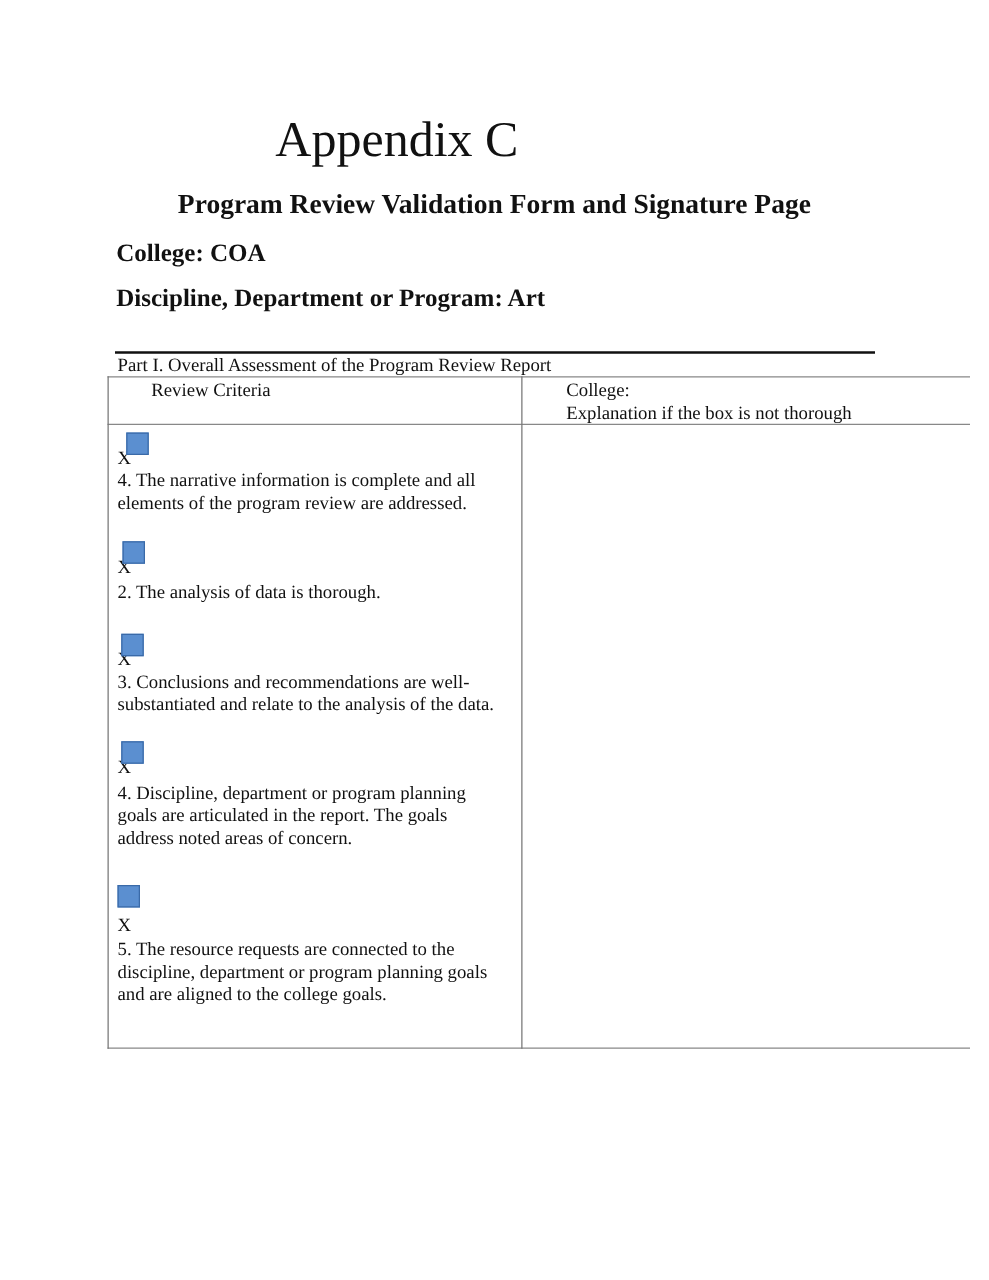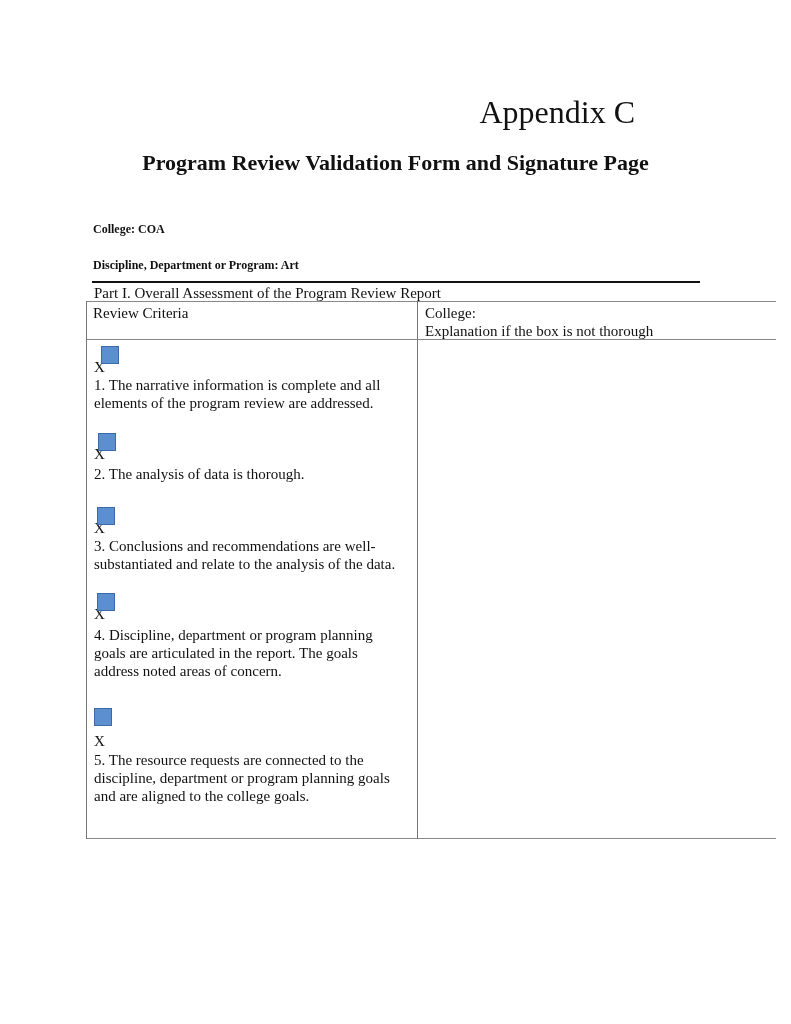--- a/index.html
+++ b/index.html
@@ -1,29 +1,29 @@
 <!DOCTYPE html>
 <html><head>
   <meta charset="utf-8">
   <style>
     html, body { margin: 0; padding: 0; background: #ffffff; }
     body { width: 791px; height: 1024px; position: relative; overflow: hidden;
       font-family: "Liberation Serif", "DejaVu Serif", serif; color: #111; }
-    .title { position: absolute; left: 0; width: 635px; top: 93px; text-align: right;
-      font-size: 32px; line-height: 38px; }
+    .title { position: absolute; left: 0; width: 635px; top: 93px; text-align: center;
+      font-size: 40px; line-height: 38px; }
     .subtitle { position: absolute; left: 0; width: 791px; top: 150px; text-align: center;
       font-size: 22px; font-weight: bold; }
-    .field { position: absolute; left: 93px; font-size: 12px; font-weight: bold; margin-top: 30px; }
+    .field { position: absolute; left: 93px; font-size: 20px; font-weight: bold; }
     .field-college { top: 192px; }
     .field-discipline { top: 228px; }
     .rule { position: absolute; left: 92px; top: 281px; width: 608px; height: 2px; background: #111; }
     .part-title { position: absolute; left: 94px; top: 285px; font-size: 15px; font-weight: normal; }
     .hline { position: absolute; height: 1px; background: #888; }
     .vline { position: absolute; width: 1px; background: #777; }
-    .hdr { position: absolute; font-size: 15px; line-height: 18px; }
+    .hdr { position: absolute; font-size: 15px; line-height: 18px; margin-left: 28px; }
     .item { position: absolute; left: 94px; width: 320px; font-size: 15px; line-height: 18px; }
     .cb { position: absolute; width: 18px; height: 18px; background: #5b8fd0;
       border: 1px solid #3a6aa8; box-sizing: border-box; }
     .xmark { position: absolute; font-size: 15px; line-height: 15px; }
   </style>
 </head>
 <body>
 
 <div class="title">Appendix C</div>
 <div class="subtitle">Program Review Validation Form and Signature Page</div>
@@ -40,21 +40,21 @@
   <div class="vline" style="left:86px; top:301px; height:538px;"></div>
   <div class="vline" style="left:417px; top:301px; height:538px;"></div>
 
   <div class="hdr" style="left:93px; top:304px;">Review Criteria</div>
   <div class="hdr" style="left:425px; top:304px;">College:</div>
   <div class="hdr" style="left:425px; top:322px;">Explanation if the box is not thorough</div>
 
   <div>
     <div class="xmark" style="left:94px; top:360px;">X</div>
     <div class="cb" style="left: 101px; top: 346px; background: rgb(91, 143, 208); border-color: rgb(58, 106, 168);"></div>
-    <div class="item" style="top:376px;">1.  The narrative information is complete and all elements of the program review are addressed.</div>
+    <div class="item" style="top:376px;">4.  The narrative information is complete and all elements of the program review are addressed.</div>
   </div>
   <div class="comment-cell" style="position:absolute; left:420px; top:342px; width:350px; height:90px;"></div>
 
   <div>
     <div class="xmark" style="left:94px; top:447px;">X</div>
     <div class="cb" style="left: 98px; top: 433px; background: rgb(91, 143, 208); border-color: rgb(58, 106, 168);"></div>
     <div class="item" style="top:465px;">2.  The analysis of data is thorough.</div>
   </div>
   <div class="comment-cell" style="position:absolute; left:420px; top:432px; width:350px; height:70px;"></div>
 

